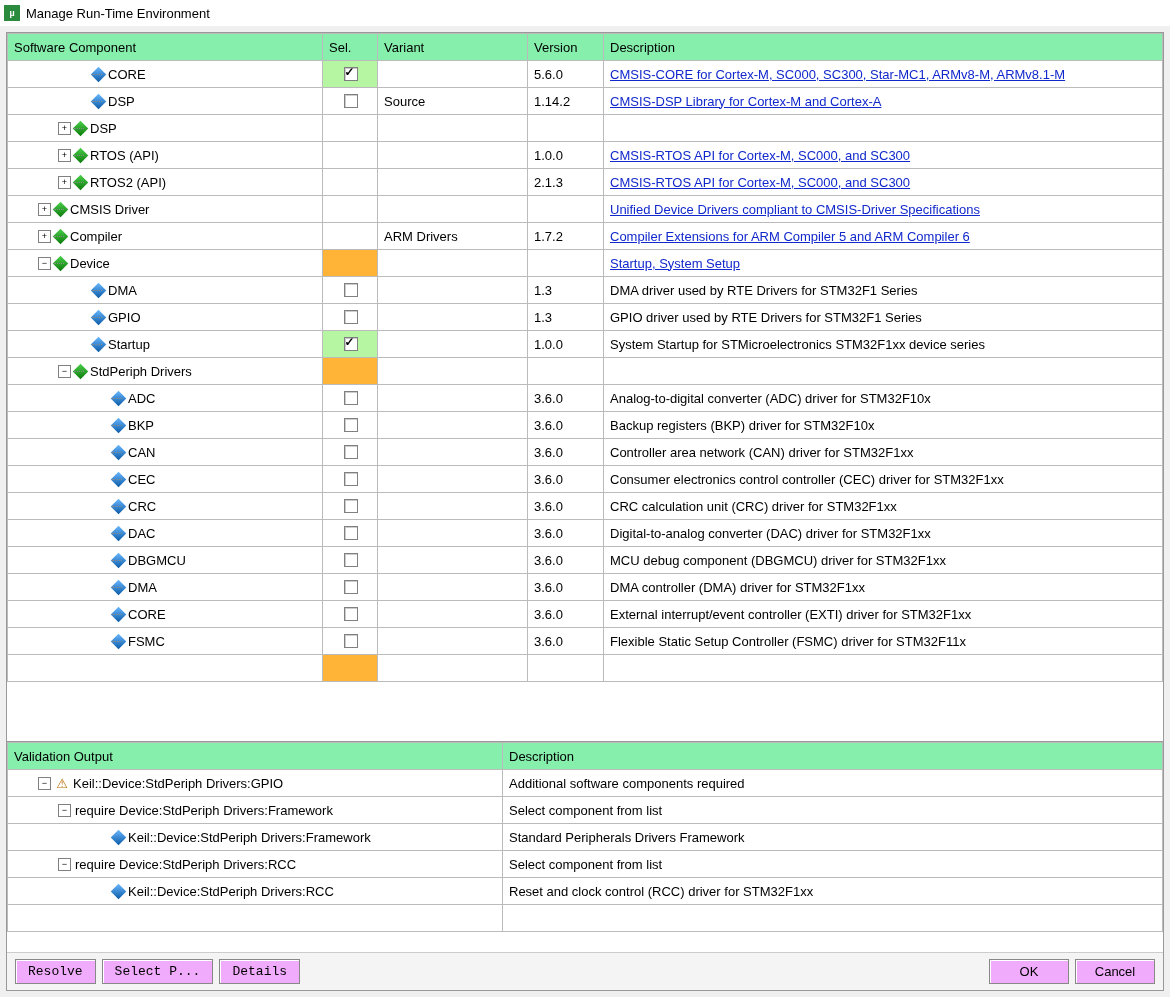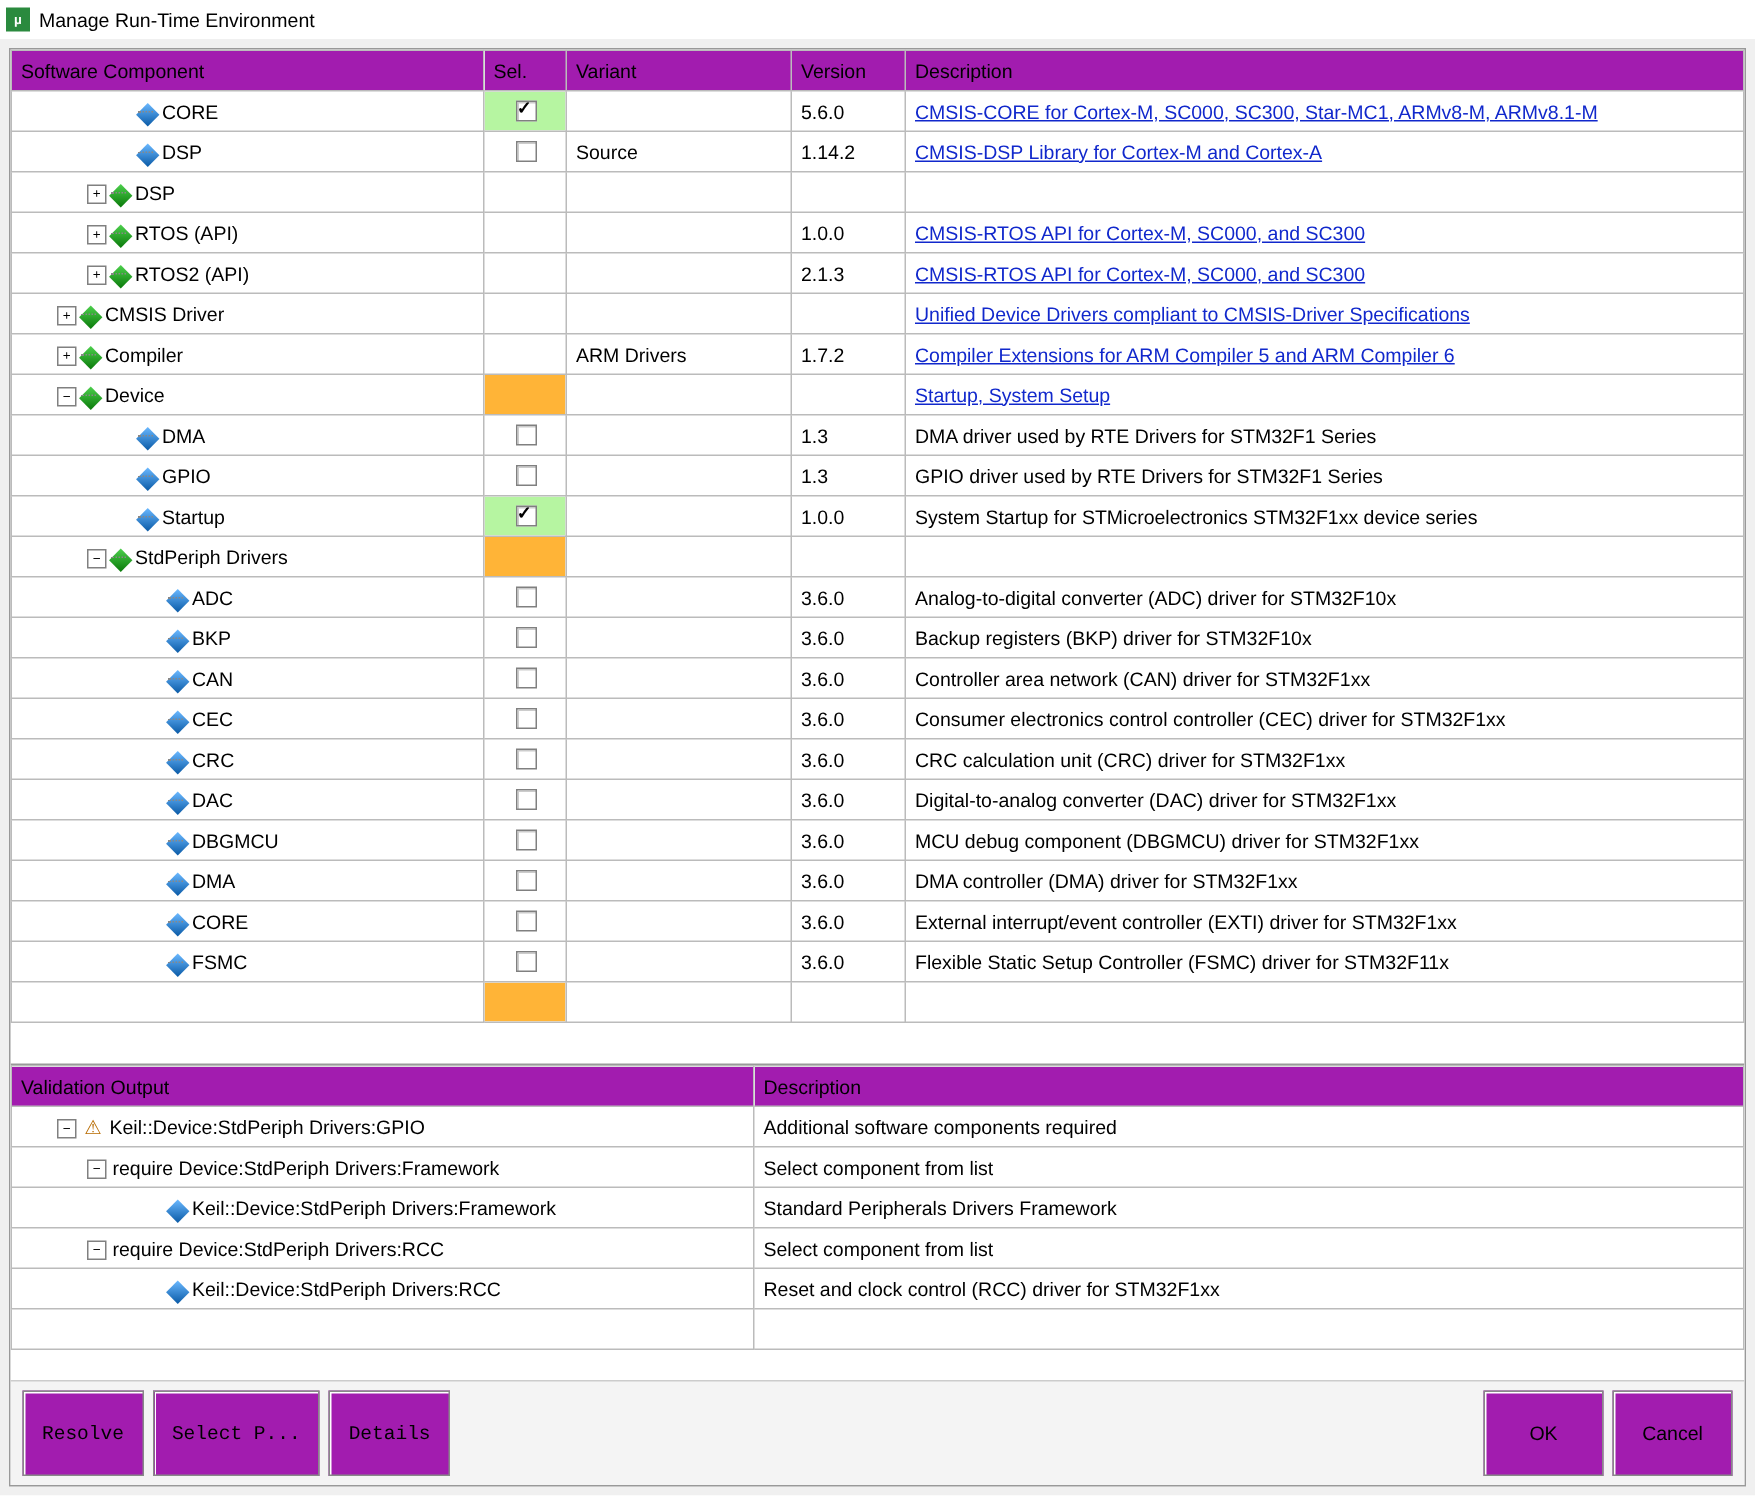--- a/index.html
+++ b/index.html
@@ -4,42 +4,42 @@
 <style>
 html,body{margin:0;padding:0;font-family:"Segoe UI",Tahoma,sans-serif;font-size:13px;color:#000;background:#fff;}
 body{width:1170px;height:997px;overflow:hidden;}
 .window{display:flex;flex-direction:column;width:1170px;height:997px;background:#f0f0f0;}
 .titlebar{display:flex;align-items:center;gap:6px;padding:2px 4px;background:#fff;height:22px;font-size:13px;}
 .titlebar .appicon{width:16px;height:16px;background:#2a8a3e;display:flex;align-items:center;justify-content:center;color:#fff;font-size:9px;font-weight:bold;}
 .frame{flex:1;border:1px solid #999;margin:6px;display:flex;flex-direction:column;overflow:hidden;background:#fff;}
 .grid{flex:1;overflow:auto;}
 table{border-collapse:collapse;width:100%;table-layout:fixed;}
 th,td{border:1px solid #bbb;padding:2px 6px;height:22px;font-size:13px;text-align:left;vertical-align:middle;overflow:hidden;white-space:nowrap;text-overflow:ellipsis;}
-th{background:#a21caf;font-weight:normal;}
+th{background:#86efac;font-weight:normal;}
 col.csw{width:315px;} col.csel{width:55px;} col.cvar{width:150px;} col.cver{width:76px;} col.cdesc{}
-.tree-cell{display:flex;align-items:flex-end;gap:4px;}
+.tree-cell{display:flex;align-items:center;gap:4px;}
 .indent{display:inline-block;height:1px;}
 .exp{width:11px;height:11px;border:1px solid #808080;display:inline-flex;align-items:center;justify-content:center;font-size:9px;line-height:9px;color:#000;background:#fff;cursor:pointer;flex:0 0 auto;}
 .exp.none{border:none;background:transparent;}
 .diamond{width:11px;height:11px;display:inline-block;transform:rotate(45deg);flex:0 0 auto;}
 .d-green{background:linear-gradient(135deg,#4ccf4c,#0a7a0a);}
 .d-blue{background:linear-gradient(135deg,#6ab8ff,#0a5aa6);}
 .warn{width:14px;height:14px;display:inline-flex;align-items:center;justify-content:center;color:#b86b00;font-size:13px;}
 .sel-cell{padding:0 !important;}
 .sel-wrap{display:flex;align-items:center;justify-content:center;height:100%;width:100%;}
 .sel-green{background:#b6f5a1;}
 .sel-orange{background:#ffb437;}
 .chk{appearance:none;width:14px;height:14px;border:1px solid #808080;background:#fff;box-shadow:inset 1px 1px 0 #ccc;position:relative;cursor:pointer;}
 .chk:checked::after{content:"✓";position:absolute;left:0;top:-3px;font-size:12px;font-weight:bold;color:#000;}
 .link{color:#1128cc;text-decoration:underline;cursor:pointer;}
 .plain{color:#000;}
 .lower{height:210px;border-top:1px solid #999;display:flex;flex-direction:column;background:#fff;}
 .lower-grid{flex:1;overflow:auto;}
 .bar{display:flex;align-items:center;gap:6px;padding:6px 8px;border-top:1px solid #ccc;background:#f4f4f4;}
-.btn{font-family:"Courier New",monospace;font-size:13px;padding:20px 12px;border:1px solid #888;background:#a21caf;cursor:pointer;box-shadow:inset 1px 1px 0 #fff;}
+.btn{font-family:"Courier New",monospace;font-size:13px;padding:4px 12px;border:1px solid #888;background:#f0abfc;cursor:pointer;box-shadow:inset 1px 1px 0 #fff;}
 .btn.std{font-family:"Segoe UI",sans-serif;min-width:80px;text-align:center;}
 .bar .spacer{flex:1;}
 .dot{position:relative;}
 .dot::before{content:"";position:absolute;left:-16px;top:50%;width:10px;border-top:1px dotted #888;}
 </style>
 </head>
 <body>
 
 <div class="window">
   <div class="titlebar">

